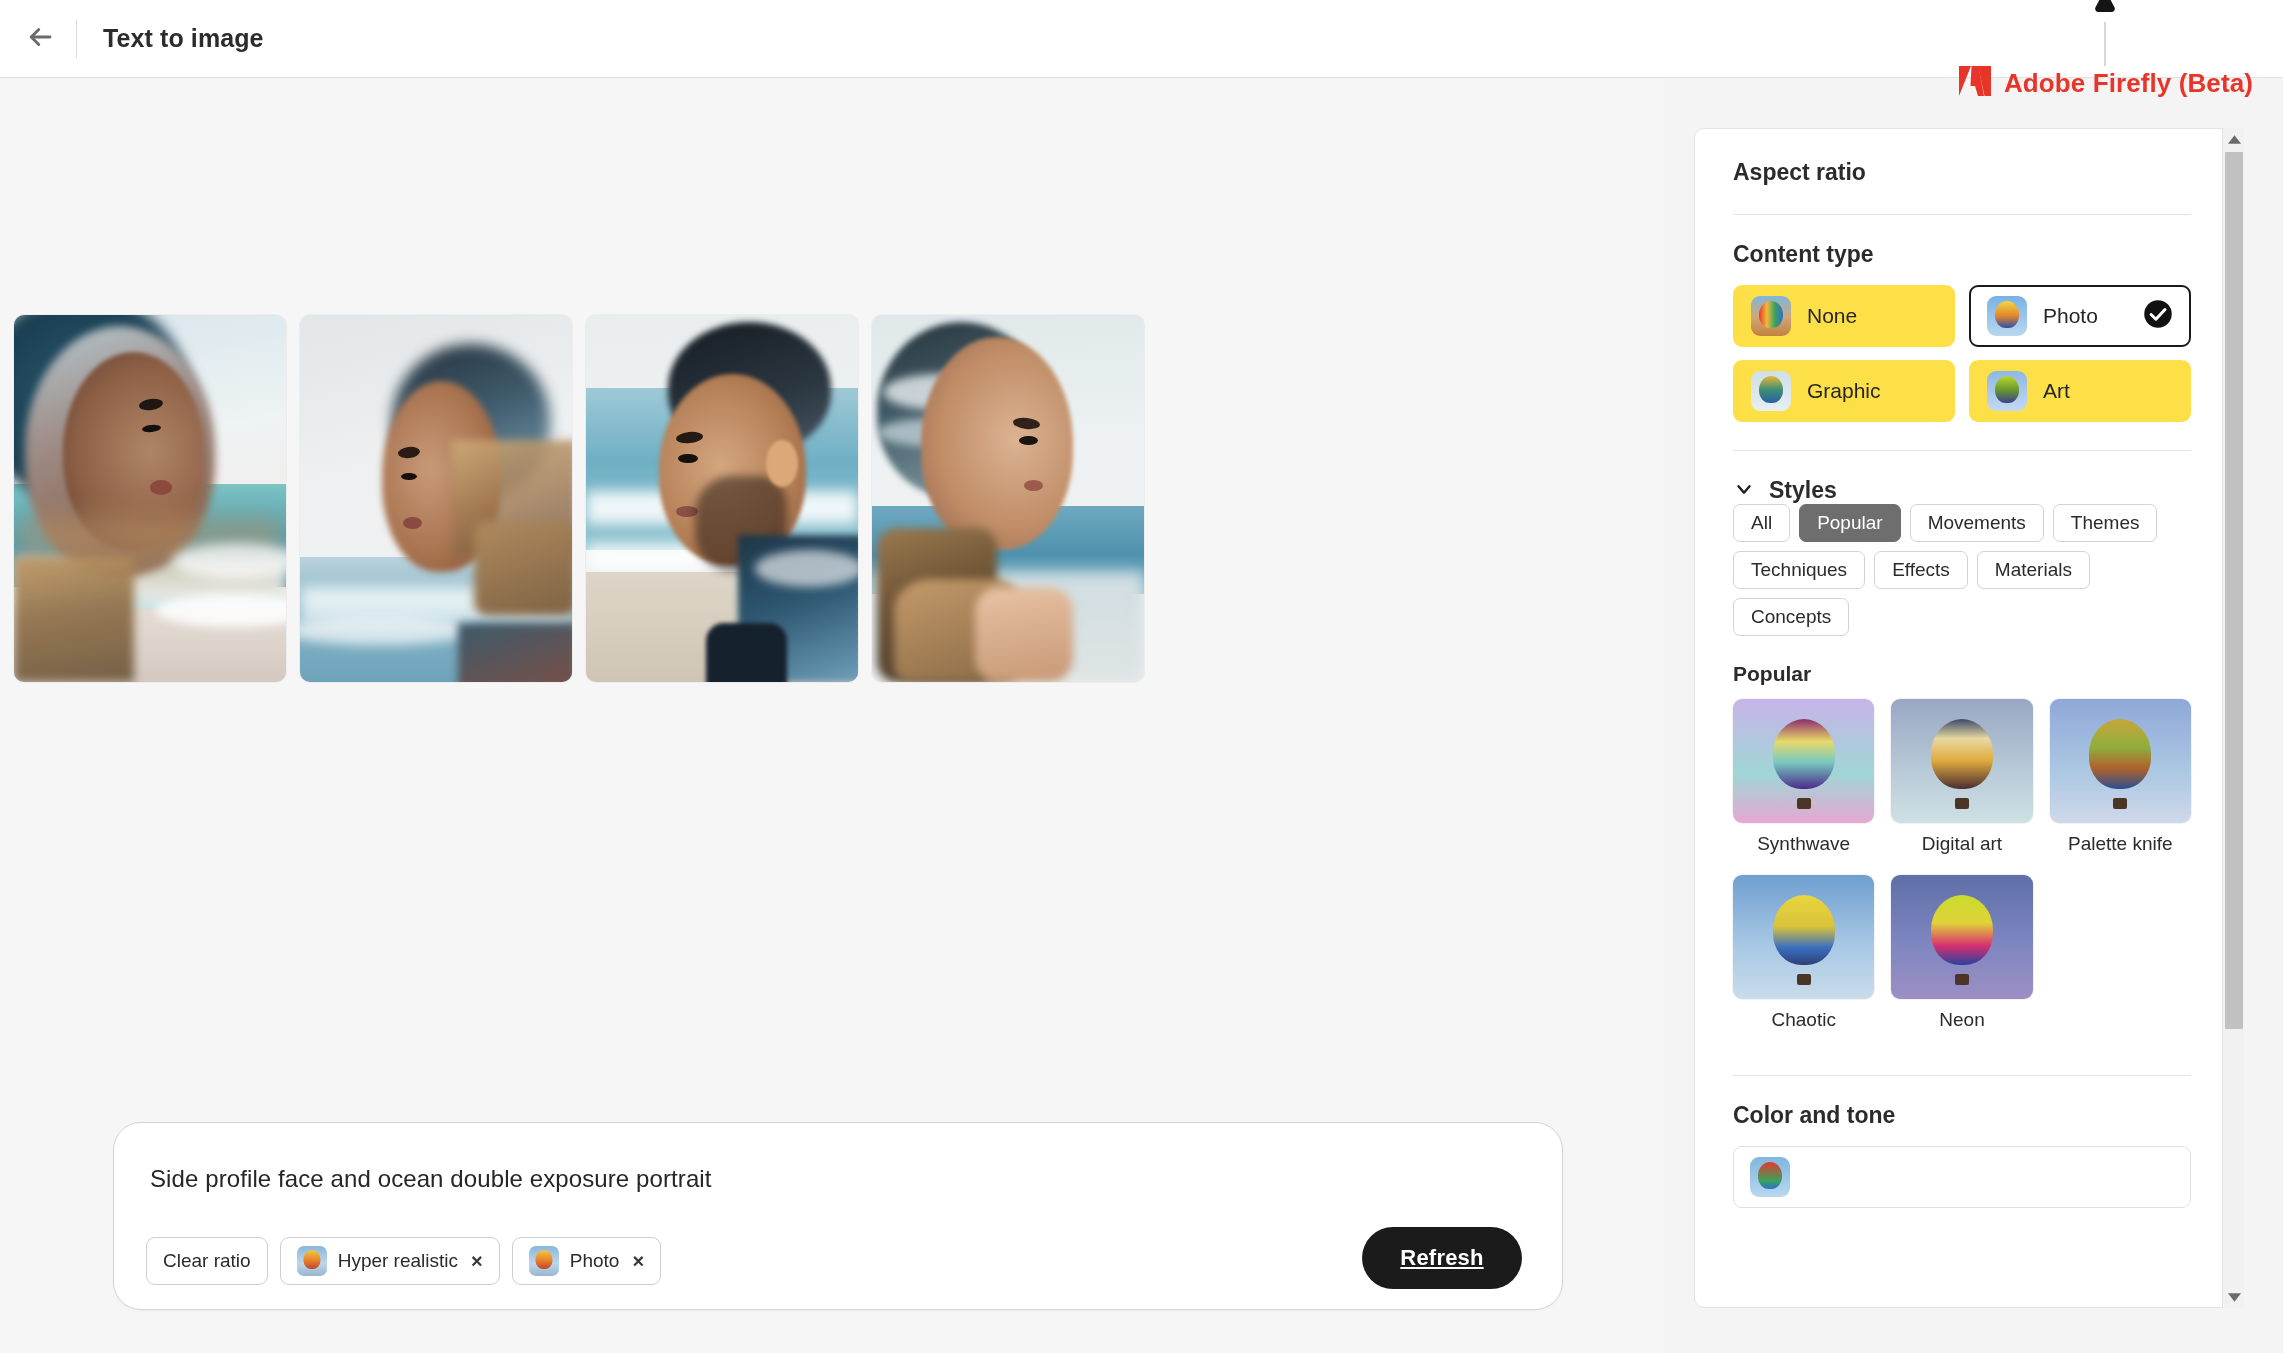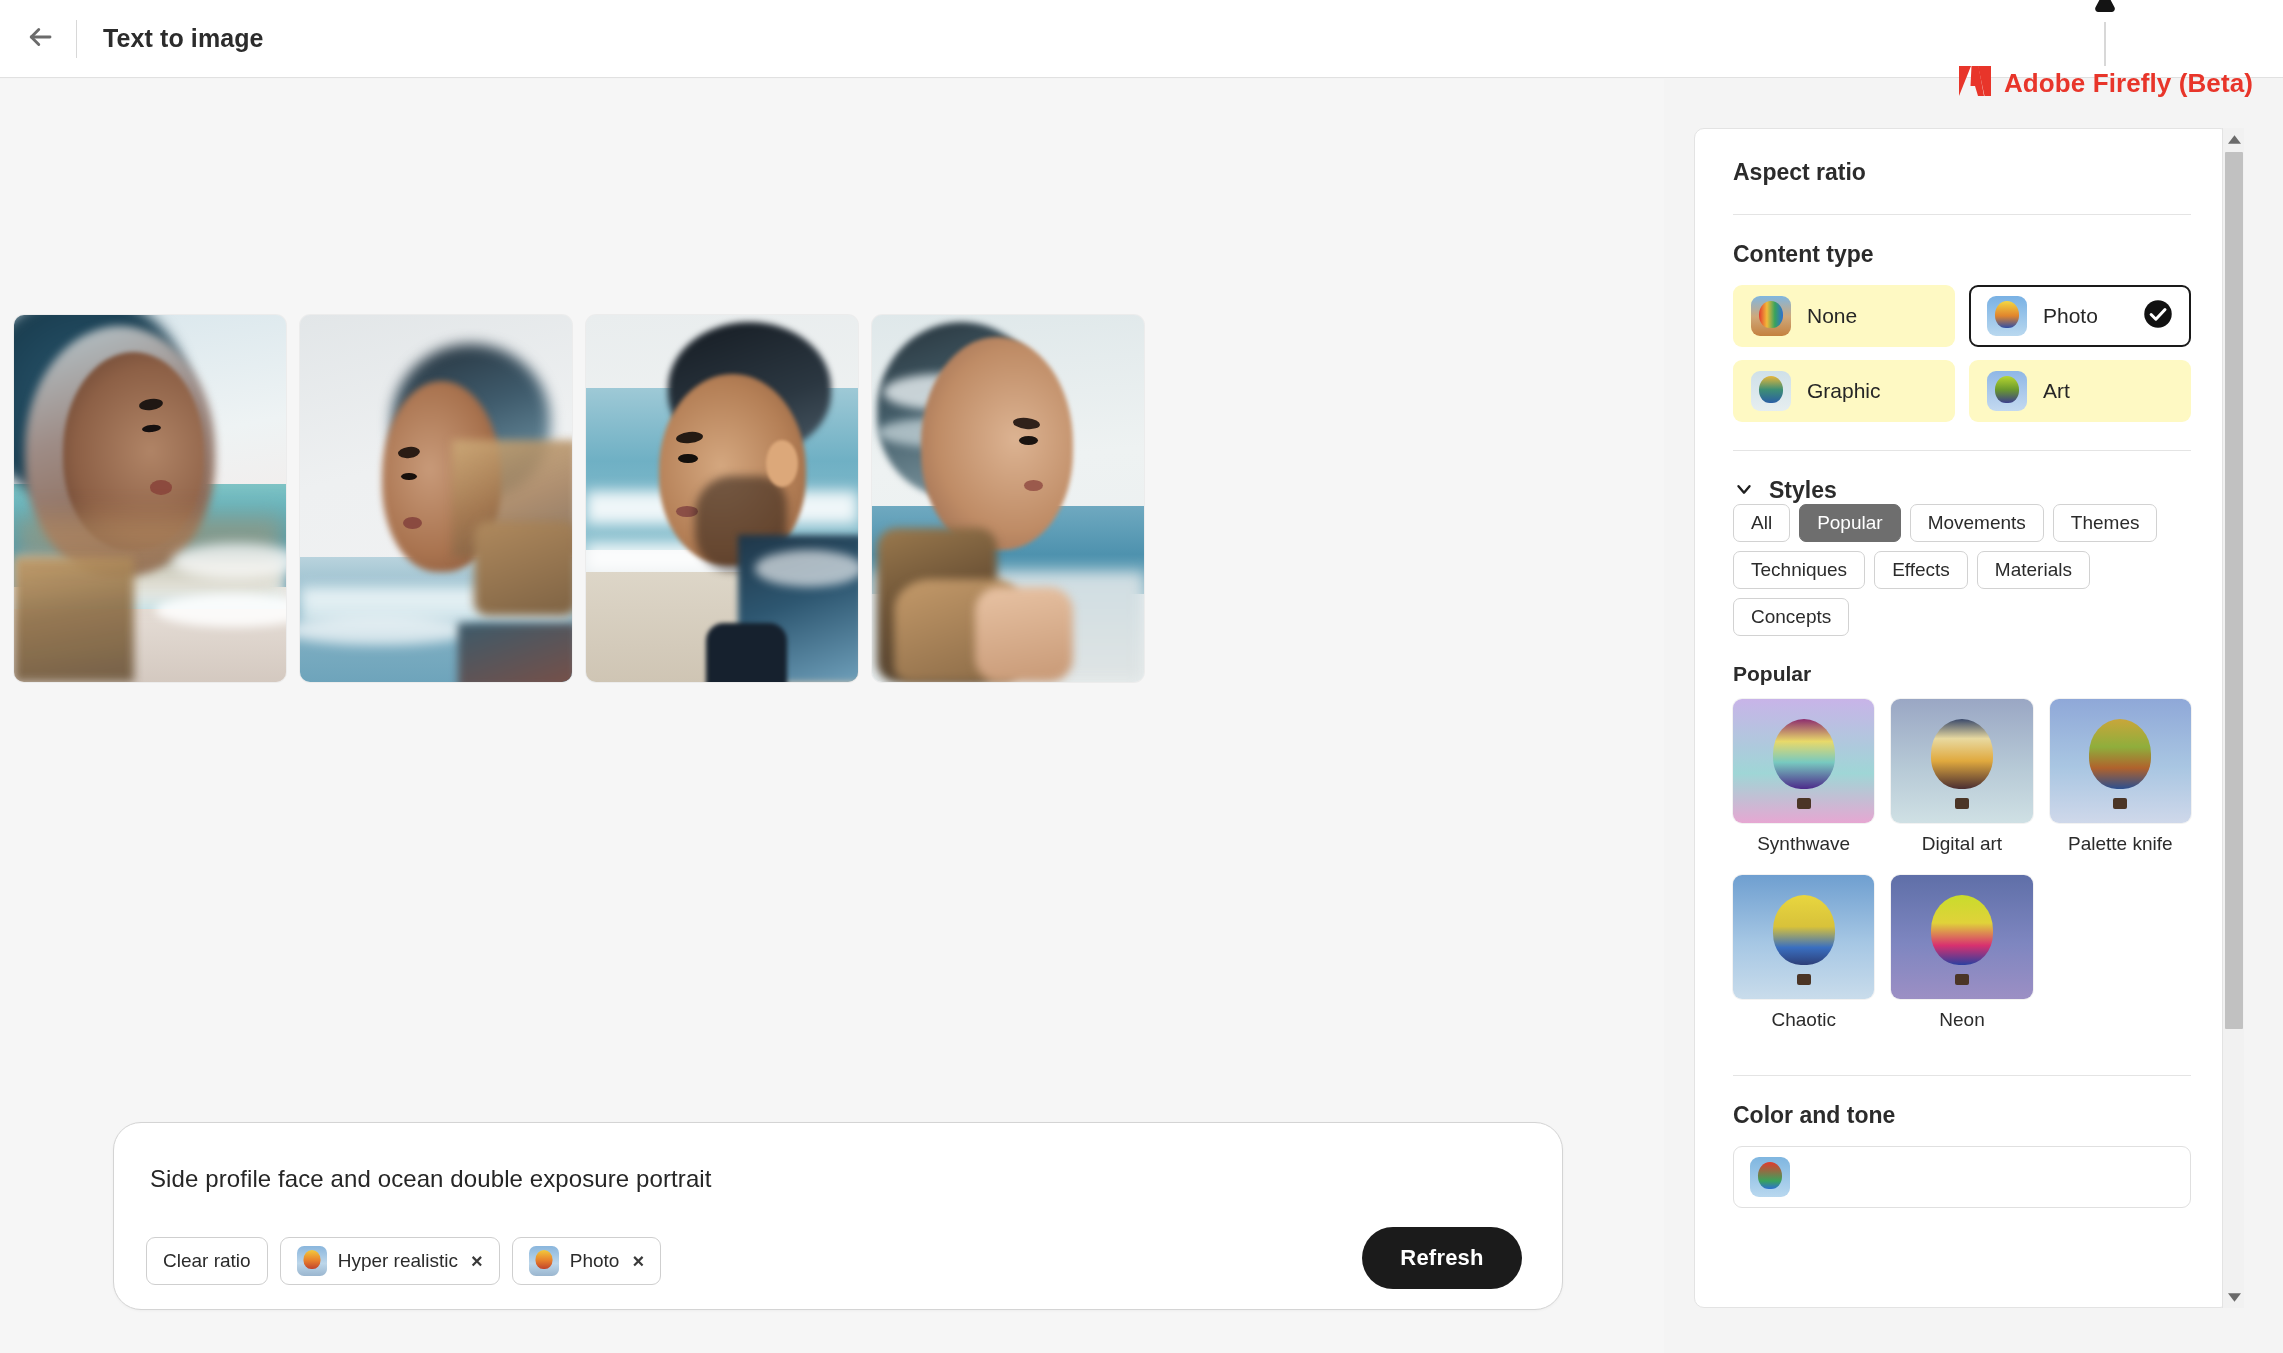--- a/index.html
+++ b/index.html
@@ -105,20 +105,21 @@
     font-weight: 600;
   }
   .refresh-btn {
     position: absolute; right: 40px; top: 104px;
     width: 160px; height: 62px; border-radius: 32px;
     background: #1b1b1b; color: #ffffff;
     font-size: 22px; font-weight: 700;
     display: flex; align-items: center; justify-content: center;
     border: none; cursor: pointer; letter-spacing: .2px;
     font-family: "Liberation Sans", sans-serif;
+    text-decoration: underline;
   }
 
   
   .panel-wrap {
     position: absolute; top: 128px; left: 1694px;
     width: 536px; height: 1180px;
     background: #ffffff;
     border: 1px solid #e3e3e3;
     border-radius: 10px;
     overflow: hidden;
@@ -143,21 +144,21 @@
   }
   .aspect-label { font-size: 22px; color: #262626; margin-left: 20px; }
   .chevron { margin-left: auto; }
 
   .hr { height: 1px; background: #e4e4e4; margin: 28px 0 26px 0; }
 
   .ct-grid {
     display: grid; grid-template-columns: 1fr 1fr; gap: 13px 14px;
   }
   .ct-card {
-    height: 62px; border-radius: 9px; background: #fef9c3;
+    height: 62px; border-radius: 9px; background: #fde047;
     display: flex; align-items: center; padding: 0 16px;
     cursor: pointer; border: 2px solid transparent;
   }
   .ct-card.selected { background: #ffffff; border: 2.6px solid #1a1a1a; }
   .ct-thumb {
     width: 40px; height: 40px; border-radius: 9px; flex: 0 0 auto;
     position: relative; overflow: hidden;
   }
   .ct-thumb i {
     position: absolute; left: 50%; top: 12%;

